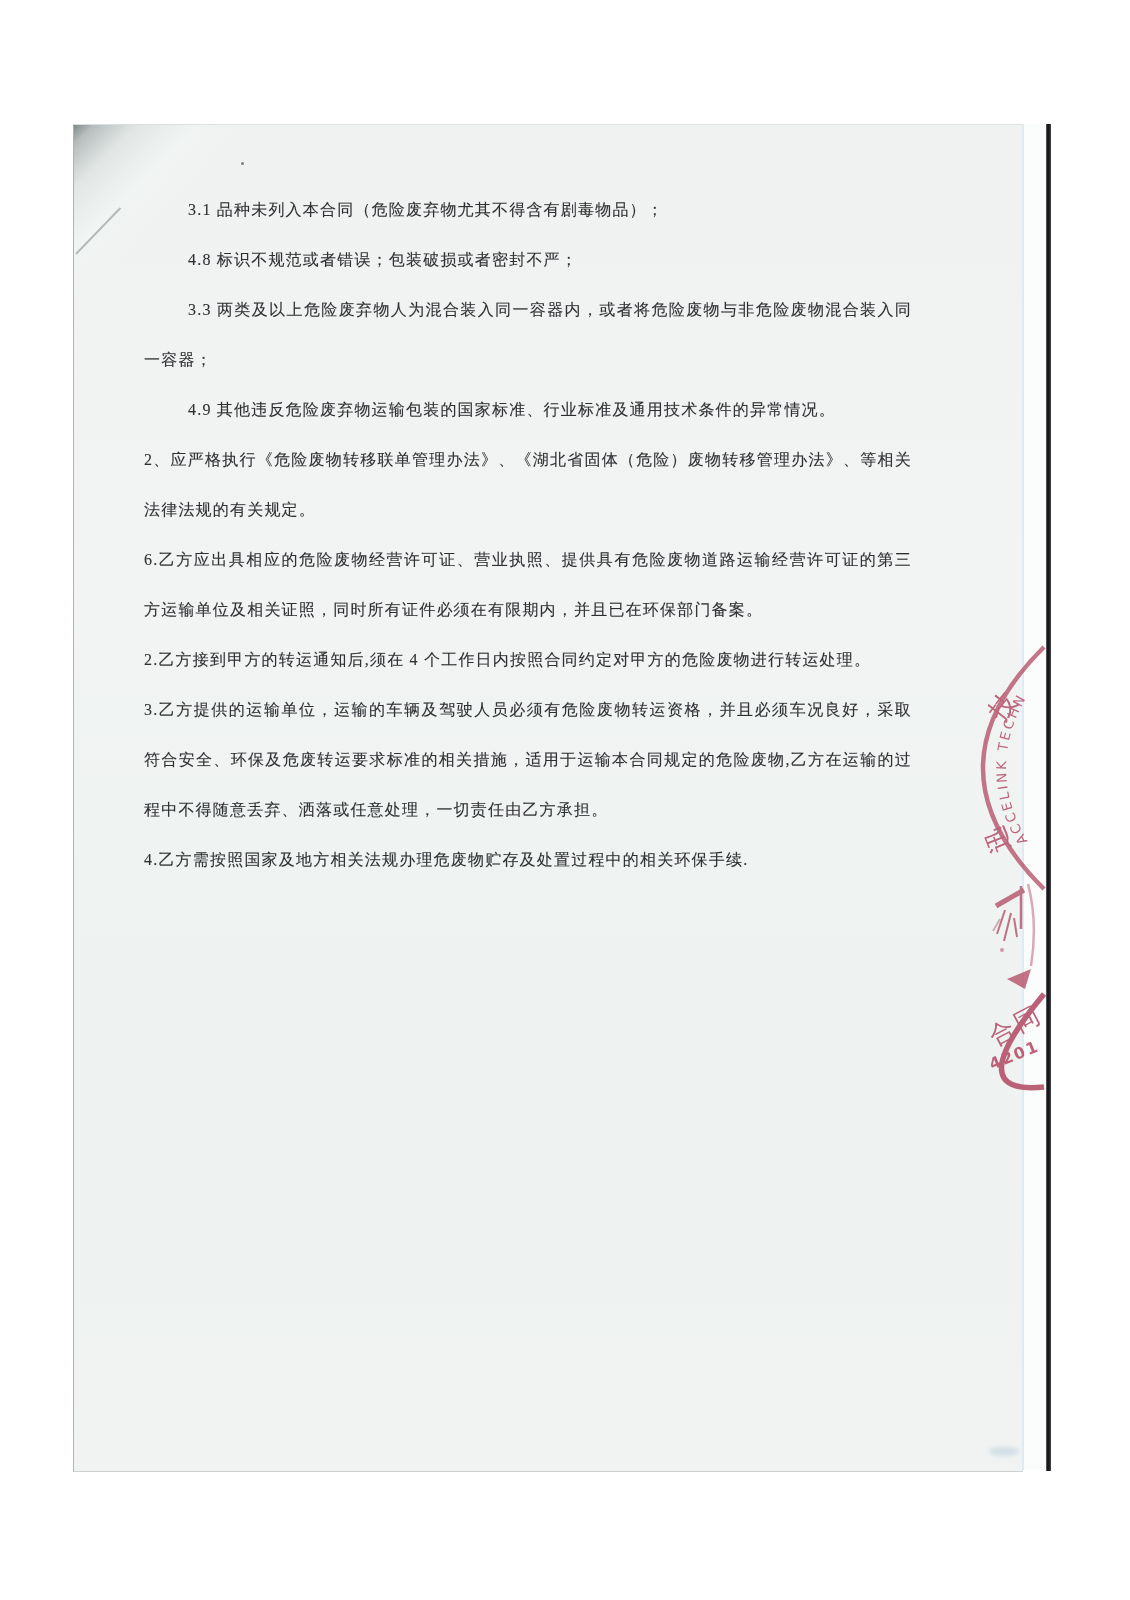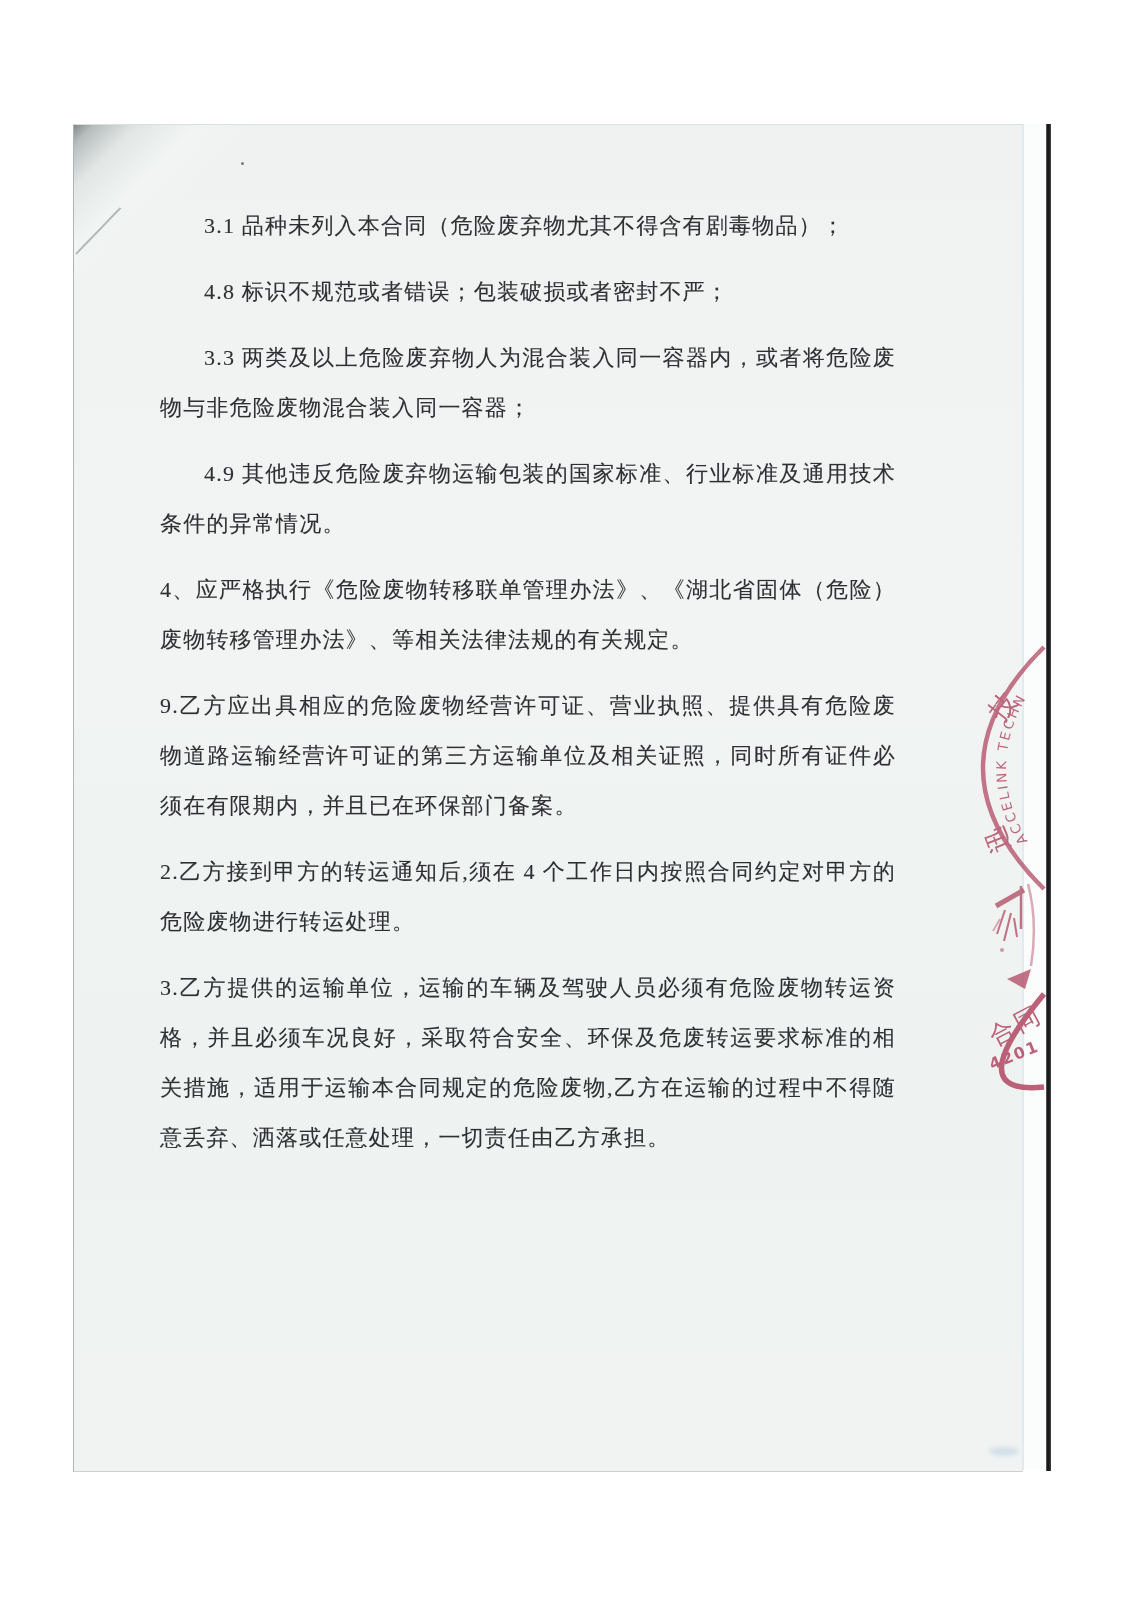--- a/index.html
+++ b/index.html
@@ -35,22 +35,22 @@
     background:rgba(60,60,65,.65);
   }
   .smudge{
     position:absolute;left:915px;top:1322px;width:30px;height:9px;border-radius:50%;
     background:rgba(168,194,214,.4);filter:blur(2px);
   }
   .doc{
     position:absolute;left:70px;top:60px;width:768px;
   }
   .doc p{
-    margin:16px;
-    font-size:22px;line-height:50px;letter-spacing:1.2px;
+    margin:0;
+    font-size:16px;line-height:50px;letter-spacing:1.2px;
     color:#2f3033;
     text-align:justify;text-justify:inter-character;
     -webkit-text-stroke:.2px rgba(47,48,51,.5);
   }
   .doc p.indent{text-indent:44px;}
   .edge-gap{
     position:absolute;left:1022px;top:124px;width:24px;height:1346px;
     background:#fbfcfc;
     border-left:2px solid rgba(190,212,228,.45);
   }
@@ -73,24 +73,25 @@
     <div class="fold"></div>
     <div class="crease"></div>
     <div class="speck"></div>
     <div class="smudge"></div>
 
     <div class="doc">
       <p class="indent">3.1 品种未列入本合同（危险废弃物尤其不得含有剧毒物品）；</p>
       <p class="indent">4.8 标识不规范或者错误；包装破损或者密封不严；</p>
       <p class="indent">3.3 两类及以上危险废弃物人为混合装入同一容器内，或者将危险废物与非危险废物混合装入同一容器；</p>
       <p class="indent">4.9 其他违反危险废弃物运输包装的国家标准、行业标准及通用技术条件的异常情况。</p>
-      <p>4、应严格执行《危险废物转移联单管理办法》、《湖北省固体（危险）废物转移管理办法》、等相关法律法规的有关规定。</p>
-      <p>9.乙方应出具相应的危险废物经营许可证、营业执照、提供具有危险废物道路运输经营许可证的第三方运输单位及相关证照，同时所有证件必须在有限期内，并且已在环保部门备案。</p>
+      <p>2、应严格执行《危险废物转移联单管理办法》、《湖北省固体（危险）废物转移管理办法》、等相关法律法规的有关规定。</p>
+      <p>6.乙方应出具相应的危险废物经营许可证、营业执照、提供具有危险废物道路运输经营许可证的第三方运输单位及相关证照，同时所有证件必须在有限期内，并且已在环保部门备案。</p>
       <p>2.乙方接到甲方的转运通知后,须在 4 个工作日内按照合同约定对甲方的危险废物进行转运处理。</p>
       <p>3.乙方提供的运输单位，运输的车辆及驾驶人员必须有危险废物转运资格，并且必须车况良好，采取符合安全、环保及危废转运要求标准的相关措施，适用于运输本合同规定的危险废物,乙方在运输的过程中不得随意丢弃、洒落或任意处理，一切责任由乙方承担。</p>
+      <p>4.乙方需按照国家及地方相关法规办理危废物贮存及处置过程中的相关环保手续.</p>
     </div>
   </div>
 
   <div class="edge-gap"></div>
   <div class="spine"></div>
 
   <svg class="stamps" width="1130" height="1600" viewBox="0 0 1130 1600">
     <defs>
       <path id="latinArc" d="M 1029 843 Q 983 768 1029 693" fill="none"></path>
     </defs>

